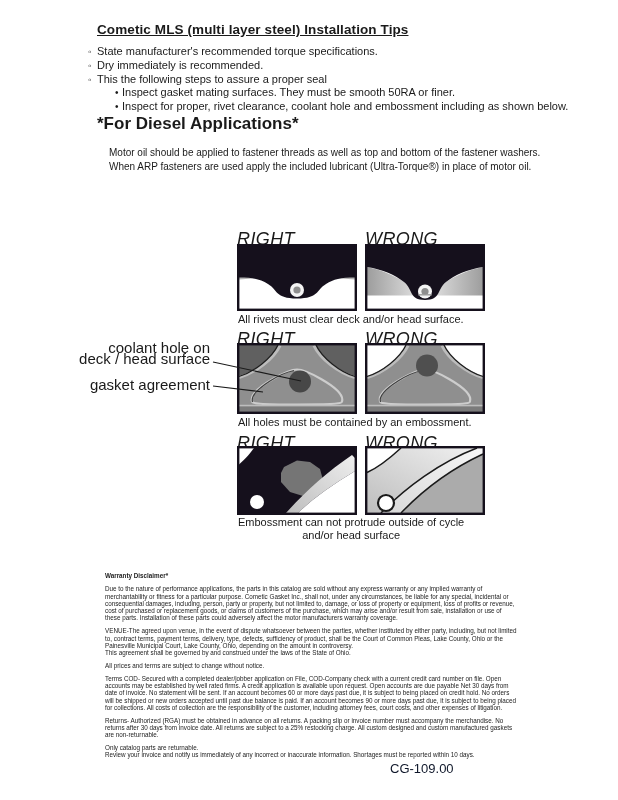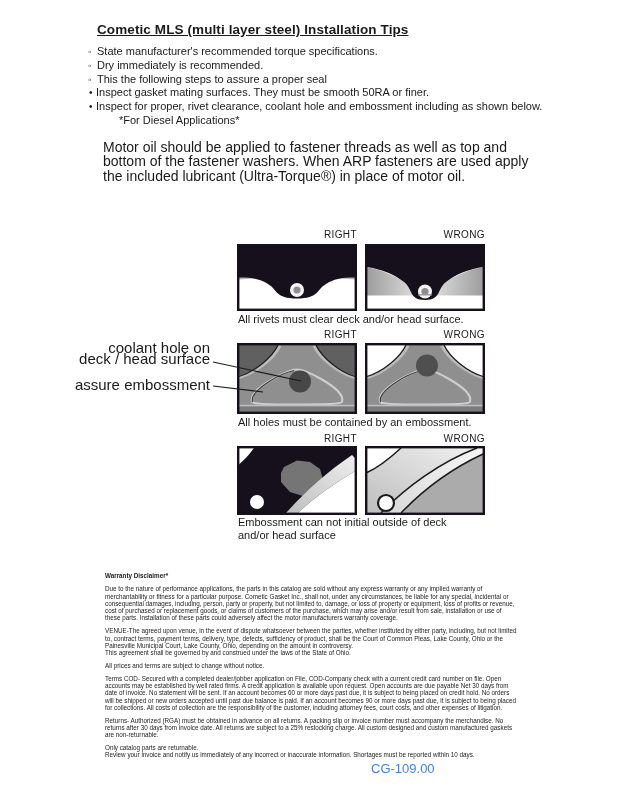--- a/index.html
+++ b/index.html
@@ -5,50 +5,50 @@
   html,body{margin:0;padding:0;background:#ffffff;}
   .page{position:relative;width:618px;height:800px;background:#ffffff;overflow:hidden;
         font-family:"Liberation Sans",sans-serif;color:#1a1a1a;}
 
   .title{position:absolute;left:97px;top:22px;font-size:13.5px;font-weight:700;
          text-decoration:underline;letter-spacing:.1px;}
 
   .tips{position:absolute;left:89px;top:45px;font-size:11px;line-height:13.8px;}
   .tip{position:relative;padding-left:8px;}
   .tip::before{content:"\25E6";position:absolute;left:-1px;top:0;font-size:10px;}
-  .tip.sub{padding-left:7px;}
+  .tip.sub{margin-left:26px;padding-left:7px;}
   .tip.sub::before{content:"\2022";left:0;font-size:10px;}
 
-  .h2{position:absolute;left:97px;font-size:11px;font-weight:400;margin-left:22px;}
+  .h2{position:absolute;left:97px;font-size:17px;font-weight:700;}
   .h2.diesel{top:114px;}
-  .para{position:absolute;left:97px;width:432px;font-size:14px;line-height:14.4px;margin:6px;}
+  .para{position:absolute;left:97px;width:432px;font-size:10px;line-height:14.4px;margin:12px;}
   .para.p1{top:134px;}
   .para.p2{top:167px;}
   .para.p3{top:210px;}
 
-  .fig-label{position:absolute;width:120px;text-align:right;font-size:10px;letter-spacing:.4px;}
+  .fig-label{position:absolute;width:120px;text-align:left;font-size:18px;letter-spacing:.4px;font-style:italic;}
   .panel{position:absolute;display:block;}
-  .caption{position:absolute;left:238px;font-size:11px;line-height:13px;white-space:pre-line;}
+  .caption{position:absolute;left:238px;font-size:11px;line-height:13px;white-space:pre-line;text-align:center;}
 
   .colL{left:237px;} .colR{left:365px;}
   .f1-label{top:229px;} .f1-panel{top:244px;} .f1-caption{top:313px;}
   .f2-label{top:329px;} .f2-panel{top:343px;} .f2-caption{top:416px;}
   .f3-label{top:433px;} .f3-panel{top:446px;} .f3-caption{top:516px;}
 
   .annot{position:absolute;right:408px;width:140px;text-align:right;
          font-size:15px;line-height:11px;white-space:pre-line;}
   .annot1{top:342px;} .annot2{top:379px;}
   .leader{position:absolute;left:210px;top:349px;z-index:5;}
 
   .fineprint{position:absolute;left:105px;top:572px;width:412px;
              font-size:6.3px;line-height:7.3px;color:#222;}
   .fineprint .fp-head{font-weight:700;margin:0 0 6px 0;}
   .fineprint p{margin:0 0 5.5px 0;white-space:pre-line;}
 
-  .doc-code{position:absolute;left:371px;top:761px;font-size:13px;color:#3b82f6;}
+  .doc-code{position:absolute;left:390px;top:761px;font-size:13px;color:#0f172a;}
 </style>
 </head>
 <body>
 
 <div class="page">
 
   <div class="title">Cometic MLS (multi layer steel) Installation Tips</div>
 
   <div class="tips">
     <div class="tip">State manufacturer's recommended torque specifications.</div>
@@ -95,21 +95,21 @@
     <rect x="1.2" y="1.2" width="117.6" height="64.6" fill="none" stroke="#15101c" stroke-width="2.4"></rect>
   </svg>
 
   <div class="caption f1-caption">All rivets must clear deck and/or head surface.</div>
 
   <div class="fig-label colL f2-label">RIGHT</div>
   <div class="fig-label colR f2-label">WRONG</div>
 
   <div class="annot annot1">coolant hole on
 deck / head surface</div>
-  <div class="annot annot2">assure embossment</div>
+  <div class="annot annot2">gasket agreement</div>
 
   <svg class="leader" width="100" height="48" viewBox="0 0 100 48">
     <line x1="3" y1="13" x2="91" y2="32" stroke="#1a1a1a" stroke-width="1.1"></line>
     <line x1="3" y1="37" x2="53" y2="43" stroke="#1a1a1a" stroke-width="1.1"></line>
   </svg>
 
   <svg class="panel colL f2-panel" width="120" height="71" viewBox="0 0 120 71">
     <rect x="1.2" y="1.2" width="117.6" height="68.6" fill="#8f8f8f"></rect>
     <path d="M2,2 H41 C35,15 17,29 2,33.5 Z" fill="#606060"></path>
     <path d="M118,2 H79 C85,15 103,29 118,33.5 Z" fill="#606060"></path>
@@ -177,21 +177,21 @@
     <path d="M2,2 H36 C24,13 10,23 2,26.5 Z" fill="#ffffff"></path>
     <path d="M36,2 C24,13 10,23 2,26.5" fill="none" stroke="#1a1a1a" stroke-width="1.5"></path>
     <path d="M36,67 C58,44 88,22 118,8 V67 Z" fill="#ababab"></path>
     <path d="M16,67 C40,42 75,16 112,2 H118 V8 C88,22 58,44 36,67 Z" fill="url(#w3band)"></path>
     <path d="M16,67 C40,42 75,16 112,2" fill="none" stroke="#1a1a1a" stroke-width="1.5"></path>
     <path d="M36,67 C58,44 88,22 118,8" fill="none" stroke="#1a1a1a" stroke-width="1.5"></path>
     <circle cx="21" cy="57" r="8" fill="#ffffff" stroke="#1a1a1a" stroke-width="2.2"></circle>
     <rect x="1.2" y="1.2" width="117.6" height="66.6" fill="none" stroke="#15101c" stroke-width="2.4"></rect>
   </svg>
 
-  <div class="caption f3-caption">Embossment can not initial outside of deck
+  <div class="caption f3-caption">Embossment can not protrude outside of cycle
 and/or head surface</div>
 
   <div class="fineprint">
     <p class="fp-head">Warranty Disclaimer*</p>
     <p>Due to the nature of performance applications, the parts in this catalog are sold without any express warranty or any implied warranty of merchantability or fitness for a particular purpose.  Cometic Gasket Inc., shall not, under any circumstances, be liable for any special, incidental or consequential damages, including, person, party or property, but not limited to, damage, or loss of property or equipment, loss of profits or revenue, cost of purchased or replacement goods, or claims of customers of the purchase, which may arise and/or result from sale, installation or use of these parts.  Installation of these parts could adversely affect the motor manufacturers warranty coverage.</p>
     <p>VENUE-The agreed upon venue, in the event of dispute whatsoever between the parties, whether instituted by either party, including, but not limited to, contract terms, payment terms, delivery, type, defects, sufficiency of product, shall be the Court of Common Pleas, Lake County, Ohio or the Painesville Municipal Court, Lake County, Ohio, depending on the amount in controversy.
 This agreement shall be governed by and construed under the laws of the State of Ohio.</p>
     <p>All prices and terms are subject to change without notice.</p>
     <p>Terms COD- Secured with a completed dealer/jobber application on File, COD-Company check with a current credit card number on file.  Open accounts may be established by well rated firms.  A credit application is available upon request.  Open accounts are due payable Net 30 days from date of invoice.  No statement will be sent.  If an account becomes 60 or more days past due, it is subject to being placed on credit hold.  No orders will be shipped or new orders accepted until past due balance is paid.  If an account becomes 90 or more days past due, it is subject to being placed for collections.  All costs of collection are the responsibility of the customer, including attorney fees, court costs, and other expenses of litigation.</p>
     <p>Returns- Authorized (RGA) must be obtained in advance on all returns.  A packing slip or invoice number must accompany the merchandise.  No returns after 30 days from invoice date.  All returns are subject to a 25% restocking charge.  All custom designed and custom manufactured gaskets are non-returnable.</p>

